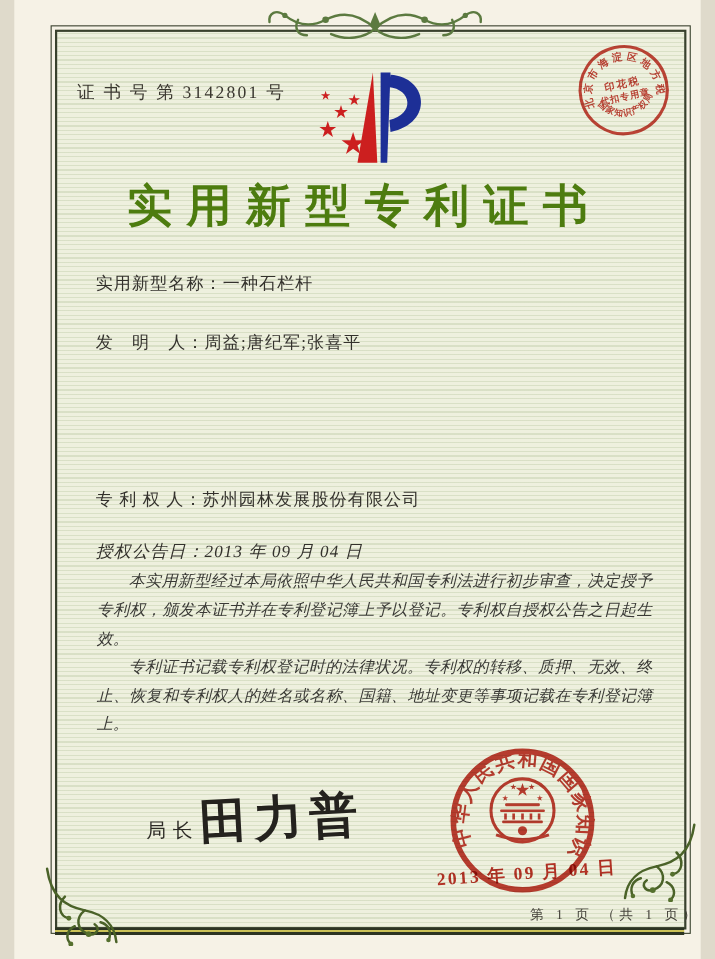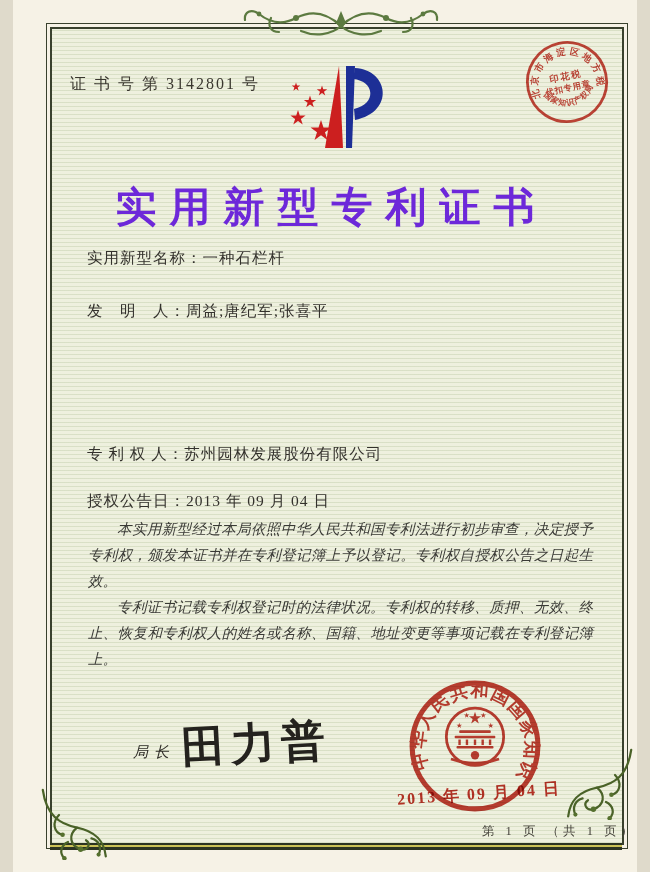--- a/index.html
+++ b/index.html
@@ -16,31 +16,31 @@
     background-image:repeating-linear-gradient(0deg,
       rgba(142,166,112,.22) 0px, rgba(142,166,112,.22) 1px,
       rgba(255,255,255,0) 1px, rgba(255,255,255,0) 4px);
   }
   .bottom-band{position:absolute;left:37px;top:843px;width:572px;height:7px;
     background:linear-gradient(#2c3422 0 2px,#cbc257 2px 4px,#2c3422 4px 7px);}
   
   .ornament{position:absolute;pointer-events:none;}
   
   .cert-no{position:absolute;left:57px;top:74px;font-size:16px;letter-spacing:2px;color:#3a372f;white-space:pre;}
-  .title{position:absolute;left:0;top:180px;width:100%;text-align:center;
-    font-size:41px;font-weight:bold;letter-spacing:13px;text-indent:13px;color:#6d28d9;}
+  .title{position:absolute;left:0;top:160px;width:100%;text-align:center;
+    font-size:41px;font-weight:bold;letter-spacing:13px;text-indent:13px;color:#4d7c0f;}
   
   .field{position:absolute;left:74px;font-size:15.5px;letter-spacing:1px;white-space:pre;color:#33312c;}
-  .f0{top:248px;} .f1{top:301px;} .f2{top:349px;} .f3{top:397px;} .f4{top:444px;} .f5{top:491px;}
+  .f0{top:248px;} .f1{top:301px;} .f2{top:349px;} .f3{top:397px;} .f4{top:444px;} .f5{top:491px;font-style:italic;}
   
   .body-text{position:absolute;left:75px;top:516px;width:505px;
     font-size:14.5px;line-height:26px;text-align:justify;color:#3a3a36;font-style:italic;}
   .body-text p{margin:0;text-indent:2em;}
   
-  .signer-title{position:absolute;left:120px;top:743px;font-size:15px;letter-spacing:6px;color:#2d2b26;font-style:italic;}
+  .signer-title{position:absolute;left:120px;top:743px;font-size:18px;letter-spacing:6px;color:#2d2b26;}
   .signature{position:absolute;left:168px;top:714px;width:170px;font-size:44px;font-weight:600;
     letter-spacing:6px;color:#24221e;transform:rotate(-3deg);white-space:nowrap;}
   
   .tax-stamp{position:absolute;left:510px;top:38px;width:88px;height:88px;
     transform:rotate(-12deg);mix-blend-mode:multiply;opacity:.93;}
   .big-seal{position:absolute;left:388px;top:672px;width:148px;height:148px;
     mix-blend-mode:multiply;opacity:.95;}
   .seal-date{position:absolute;left:384px;top:784px;font-size:16px;font-weight:bold;
     letter-spacing:2px;color:#c0352a;transform:rotate(-4deg);white-space:pre;mix-blend-mode:multiply;}
   

